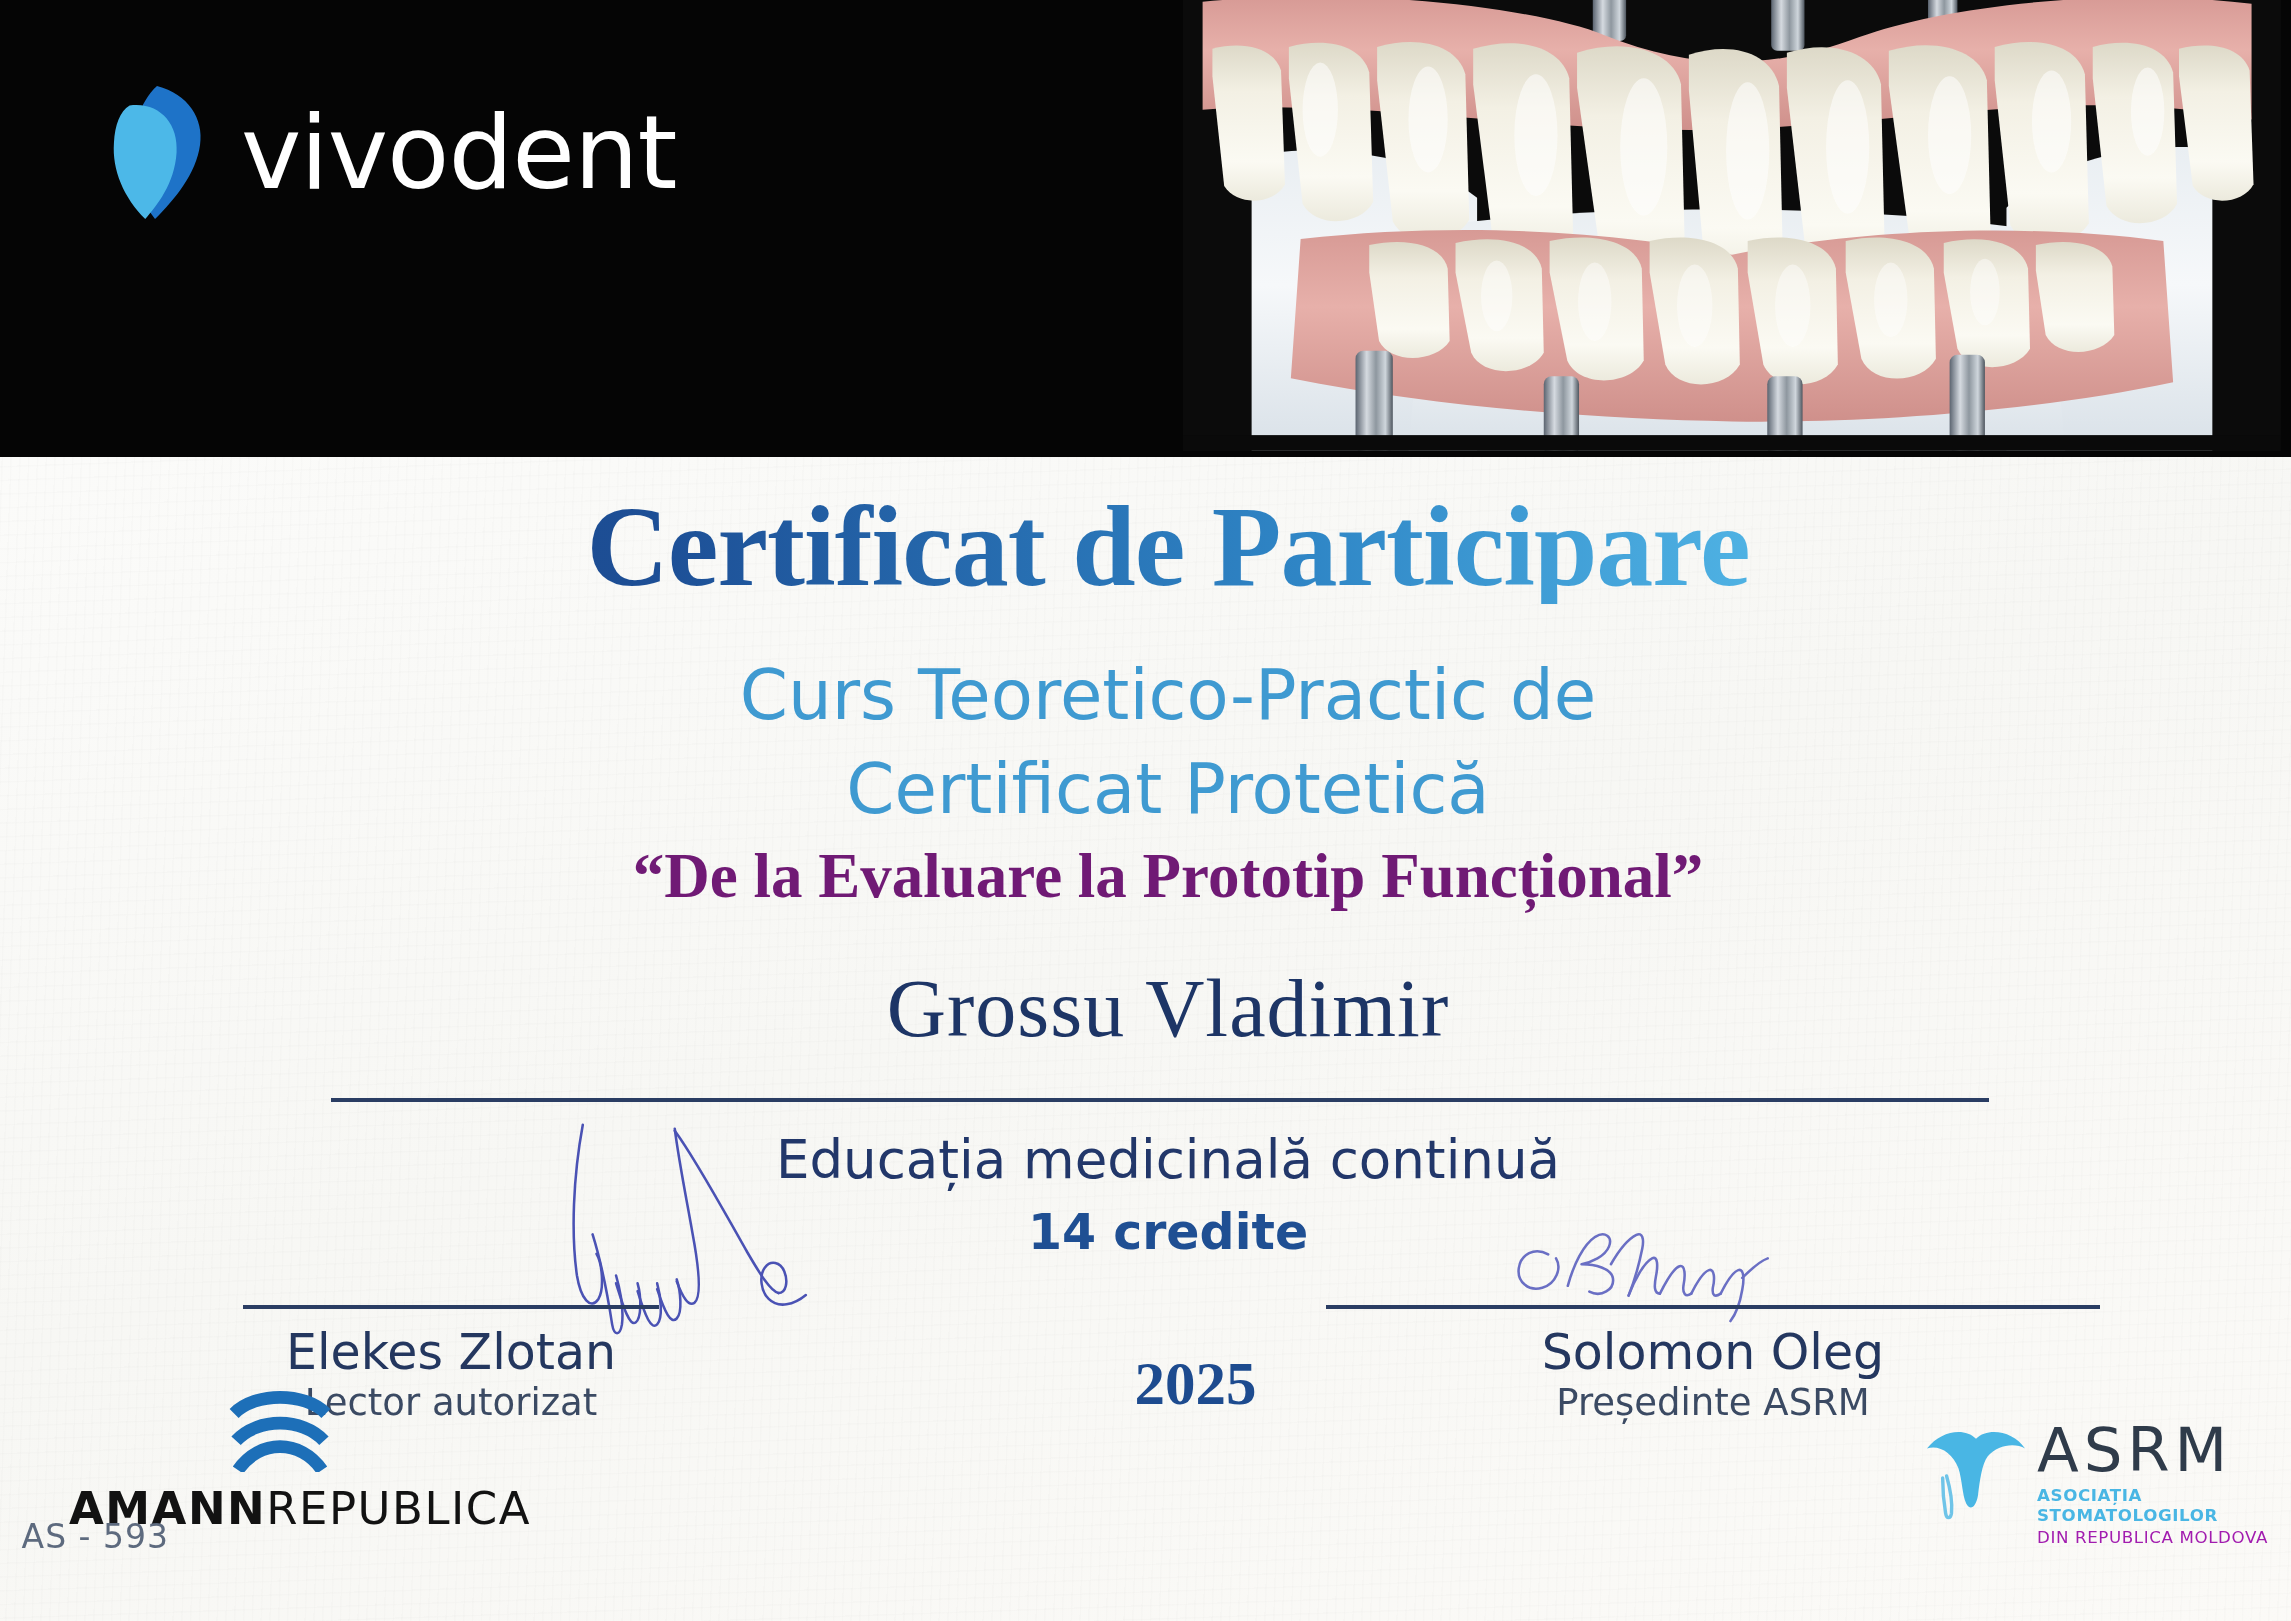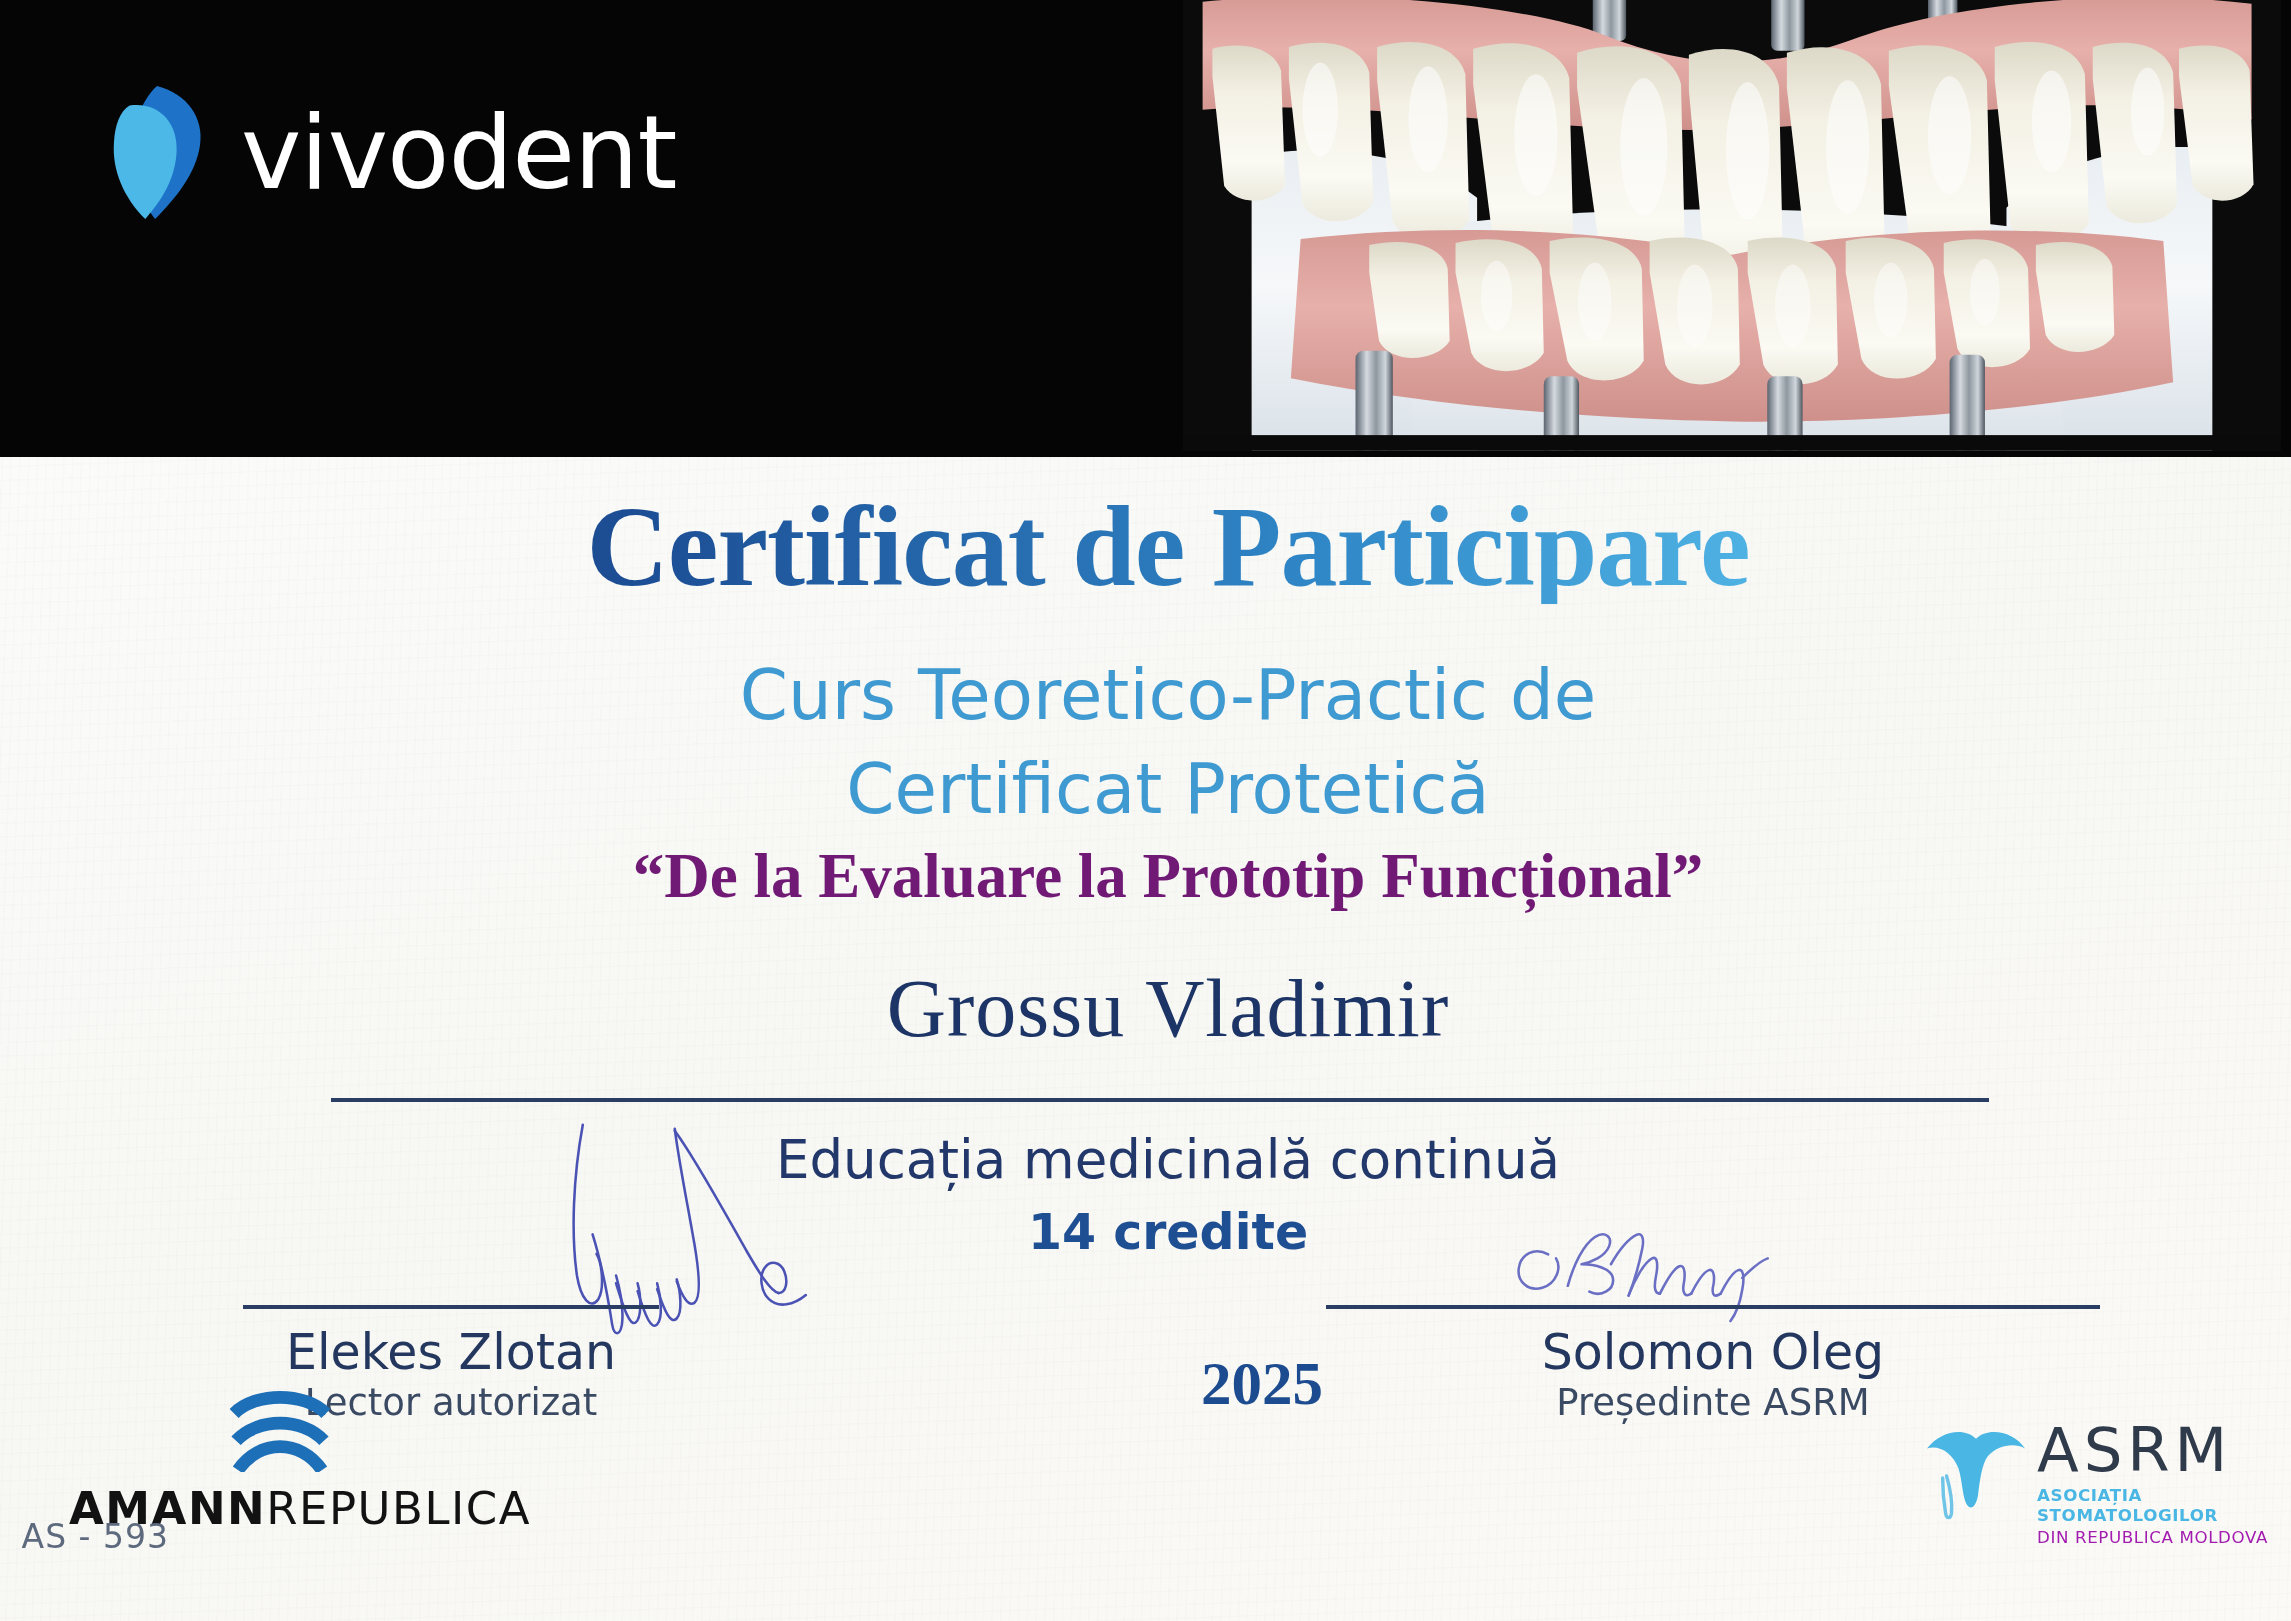--- a/index.html
+++ b/index.html
@@ -189,21 +189,21 @@
 
   .signature-svg { position: absolute; pointer-events: none; }
   .sig-left-svg  { left: 559px;  top: 1117px; width: 255px; height: 225px; }
   .sig-right-svg { left: 1509px; top: 1225px; width: 294px; height: 103px; }
 
   .year {
     position: absolute;
     left: 1068px;
     top: 1353px;
     width: 255px;
-    text-align: right;
+    text-align: center;
     color: #1d4b8f;
     font-family: "Liberation Serif", "DejaVu Serif", serif;
     font-weight: 700;
     font-size: 61px;
     line-height: 1;
   }
 
   
   .ag-logo {
     position: absolute;

